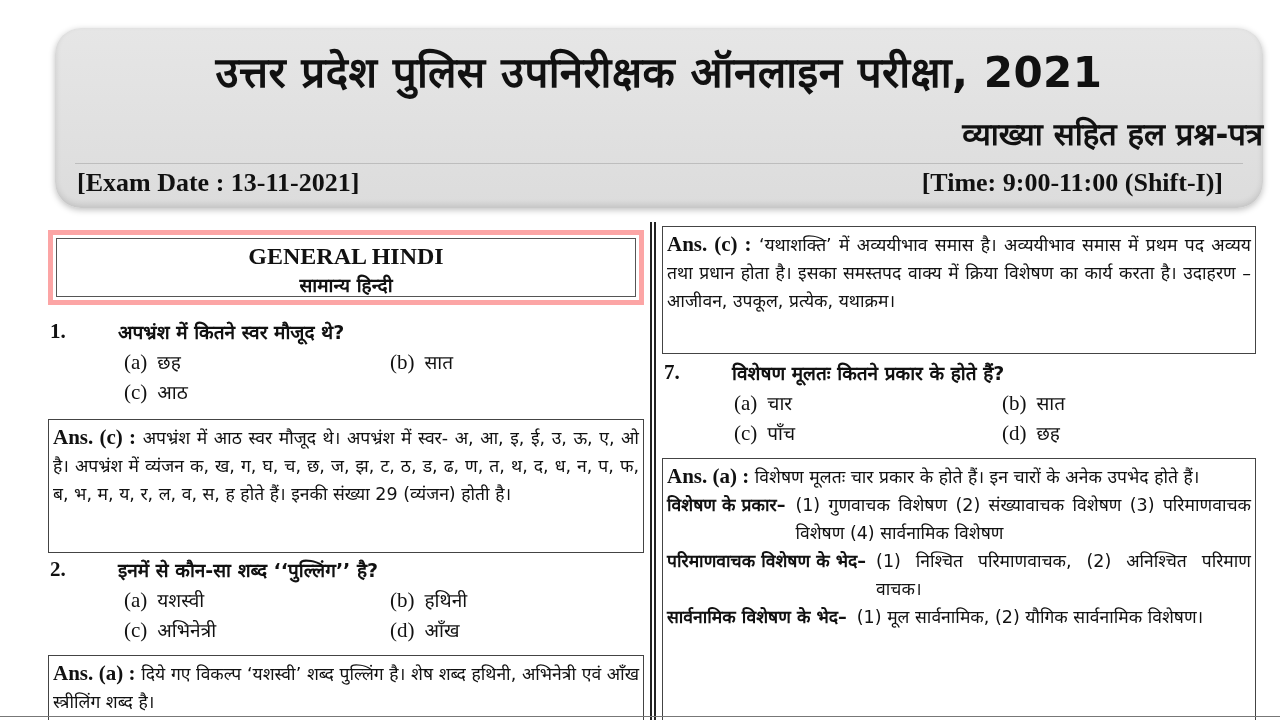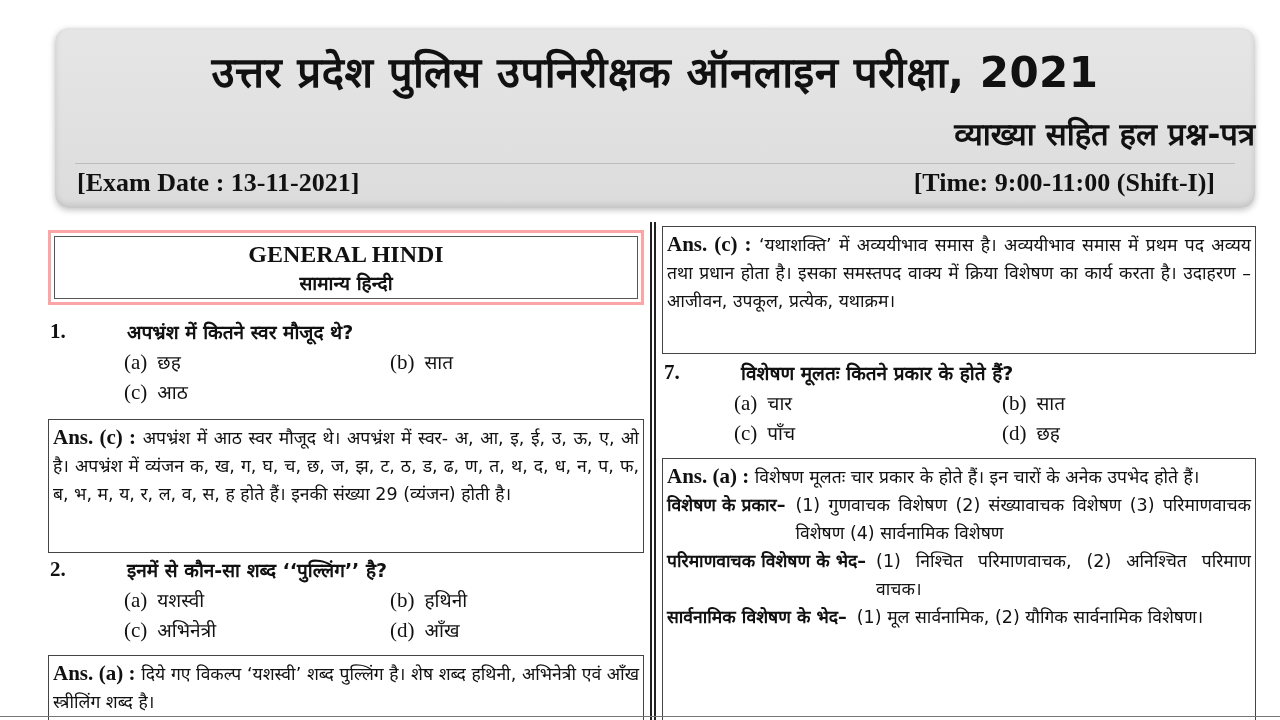--- a/index.html
+++ b/index.html
@@ -4,22 +4,23 @@
 <style>
   html, body { margin:0; padding:0; }
   body {
     width:1280px; height:720px; overflow:hidden; background:#ffffff;
     font-family:"Liberation Serif", "DejaVu Serif", serif; color:#111;
     position:relative;
   }
   .banner {
     position:absolute; left:55px; top:28px; width:1200px; height:180px;
     background:linear-gradient(#e6e6e6,#dcdcdc);
-    border-radius:14px;
+    border-radius:26px;
     box-shadow: 0 2px 6px rgba(0,0,0,0.25), inset 0 -3px 6px rgba(0,0,0,0.12);
+    padding-left: 8px;
   }
   .banner-title {
     position:absolute; left:0; width:100%; top:14px; text-align:center;
     font-family:"DejaVu Sans", sans-serif; font-weight:bold; font-size:42px;
     letter-spacing:0.5px; color:#111;
   }
   .banner-sub {
     position:absolute; left:0; width:100%; top:84px; text-align:right;
     font-family:"DejaVu Sans", sans-serif; font-weight:bold; font-size:31px; color:#111;
   }
@@ -37,31 +38,31 @@
     border-left:2px solid #222; border-right:2px solid #222; box-sizing:border-box;
   }
   .bottom-rule { position:absolute; left:0; right:0; top:716px; height:1px; background:#777; }
 
   .col { position:absolute; top:222px; }
   .col-left { left:48px; width:596px; }
   .col-right { left:662px; width:594px; }
 
   .section-box {
     position:relative; margin-top:8px; height:75px; box-sizing:border-box;
-    border:3px solid #fca5a5; padding:3px;
+    border:5px solid #fca5a5; padding:3px;
   }
   .section-box .inner {
     border:1px solid #555; height:100%; box-sizing:border-box; text-align:center;
   }
   .sec-en { font-weight:bold; font-size:24px; margin-top:4px; }
   .sec-hi { font-family:"DejaVu Sans", sans-serif; font-weight:bold; font-size:19px; margin-top:2px; }
 
   .q { position:relative; font-family:"DejaVu Sans", sans-serif; font-weight:bold; font-size:19px; height:30px; }
   .q .num { position:absolute; left:2px; top:2px; font-family:"Liberation Serif", serif; font-size:21px; }
-  .q .text { position:absolute; left:70px; top:2px;margin-left:9px; }
+  .q .text { position:absolute; left:70px; top:2px; }
   .opts { position:relative; height:64px; font-size:19px; }
   .opt { position:absolute; font-family:"DejaVu Sans", sans-serif; }
   .opt .lbl { font-family:"Liberation Serif", serif; font-size:21px; margin-right:10px; }
 
   .ans {
     border:1.5px solid #444; box-sizing:border-box; padding:3px 4px;
     font-family:"DejaVu Sans", sans-serif; font-size:17.5px; line-height:28px;
     text-align:justify;
   }
   .ans .tag { font-family:"Liberation Serif", serif; font-weight:bold; font-size:21px; }

